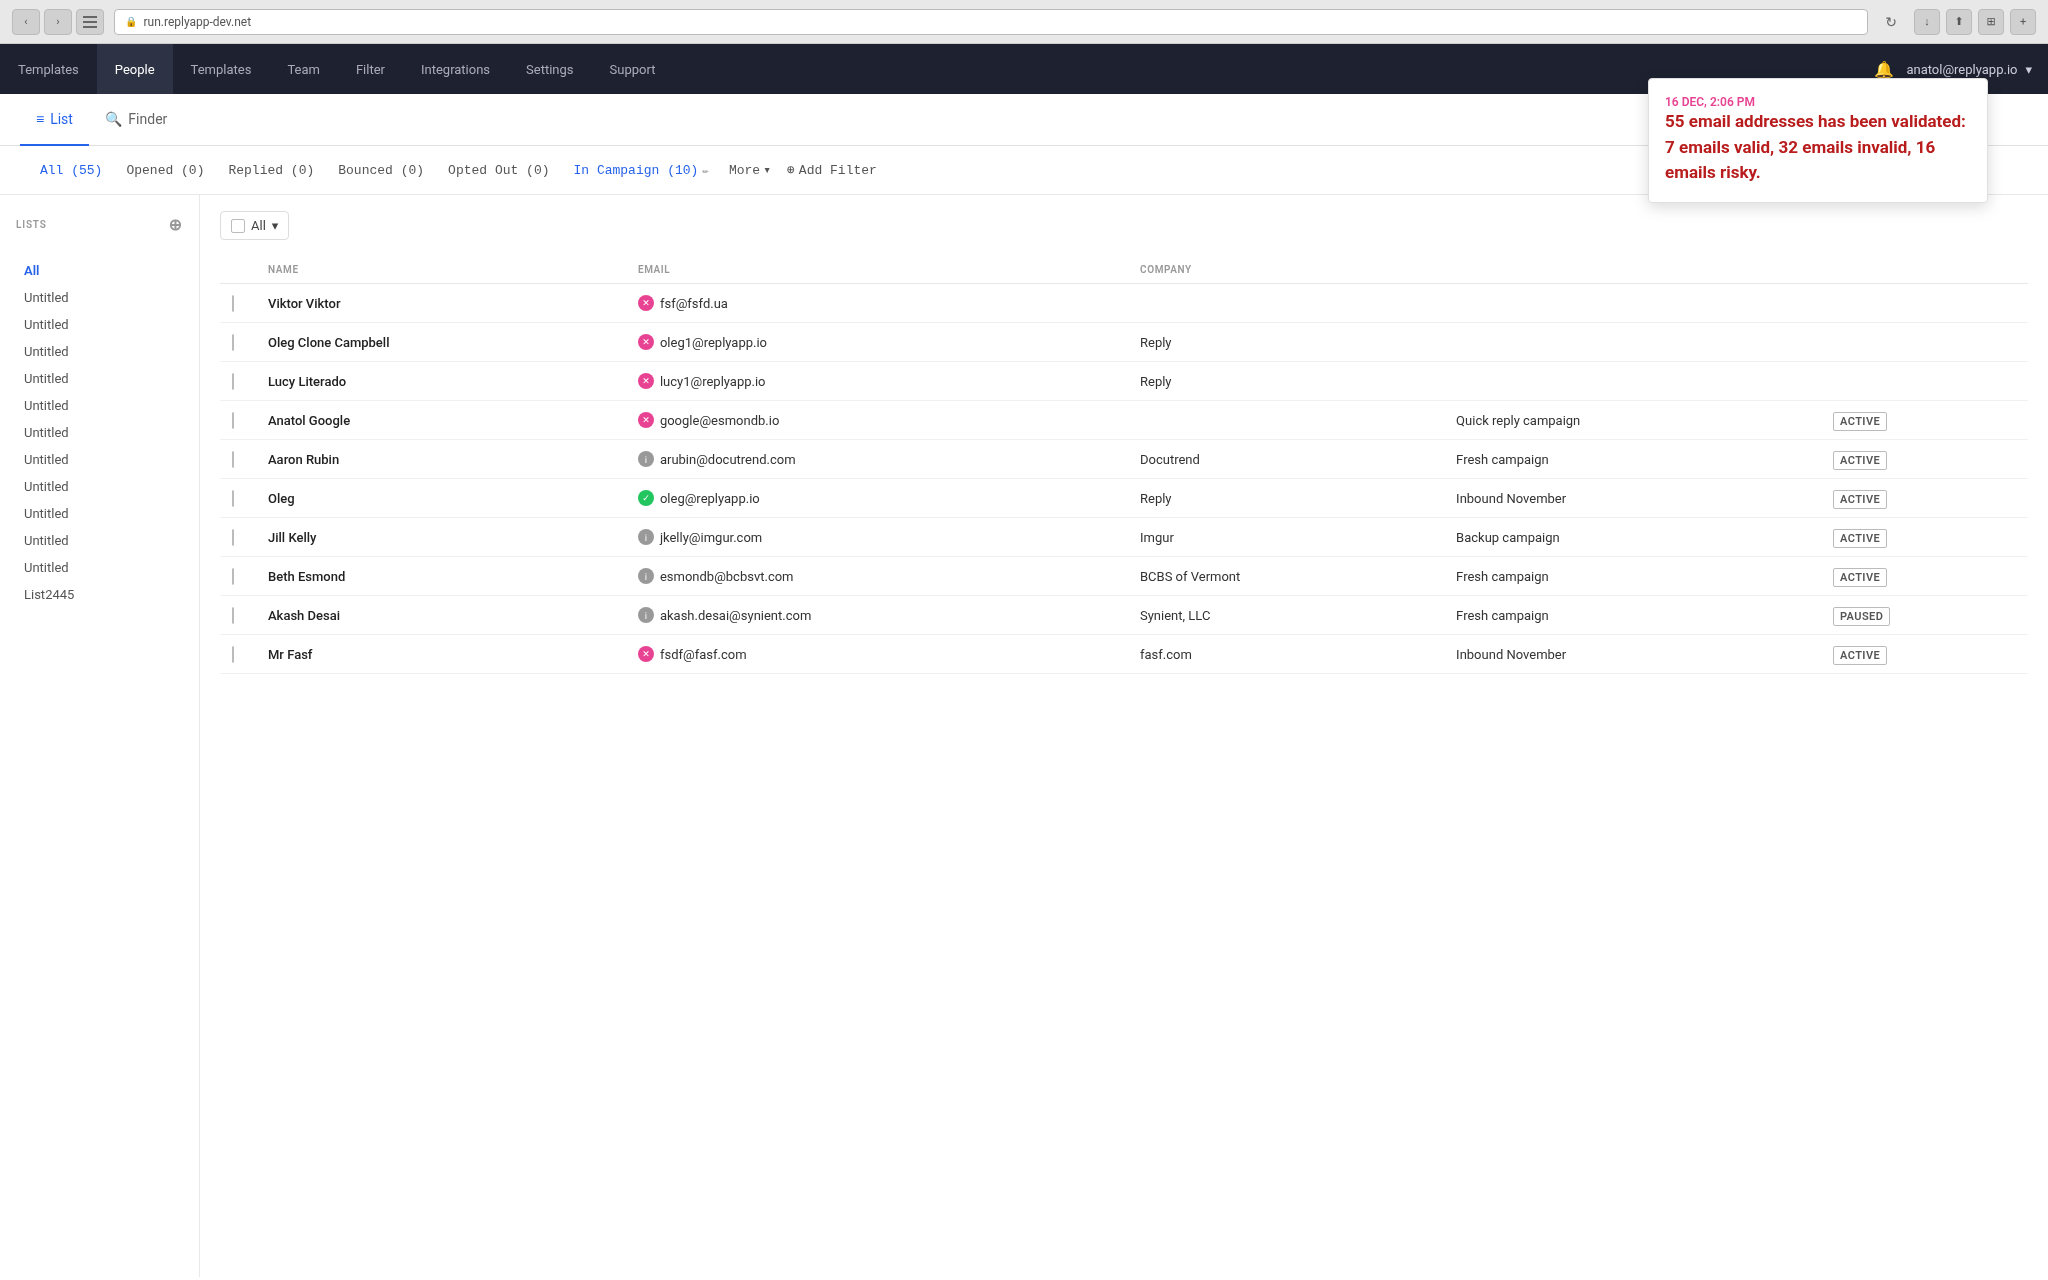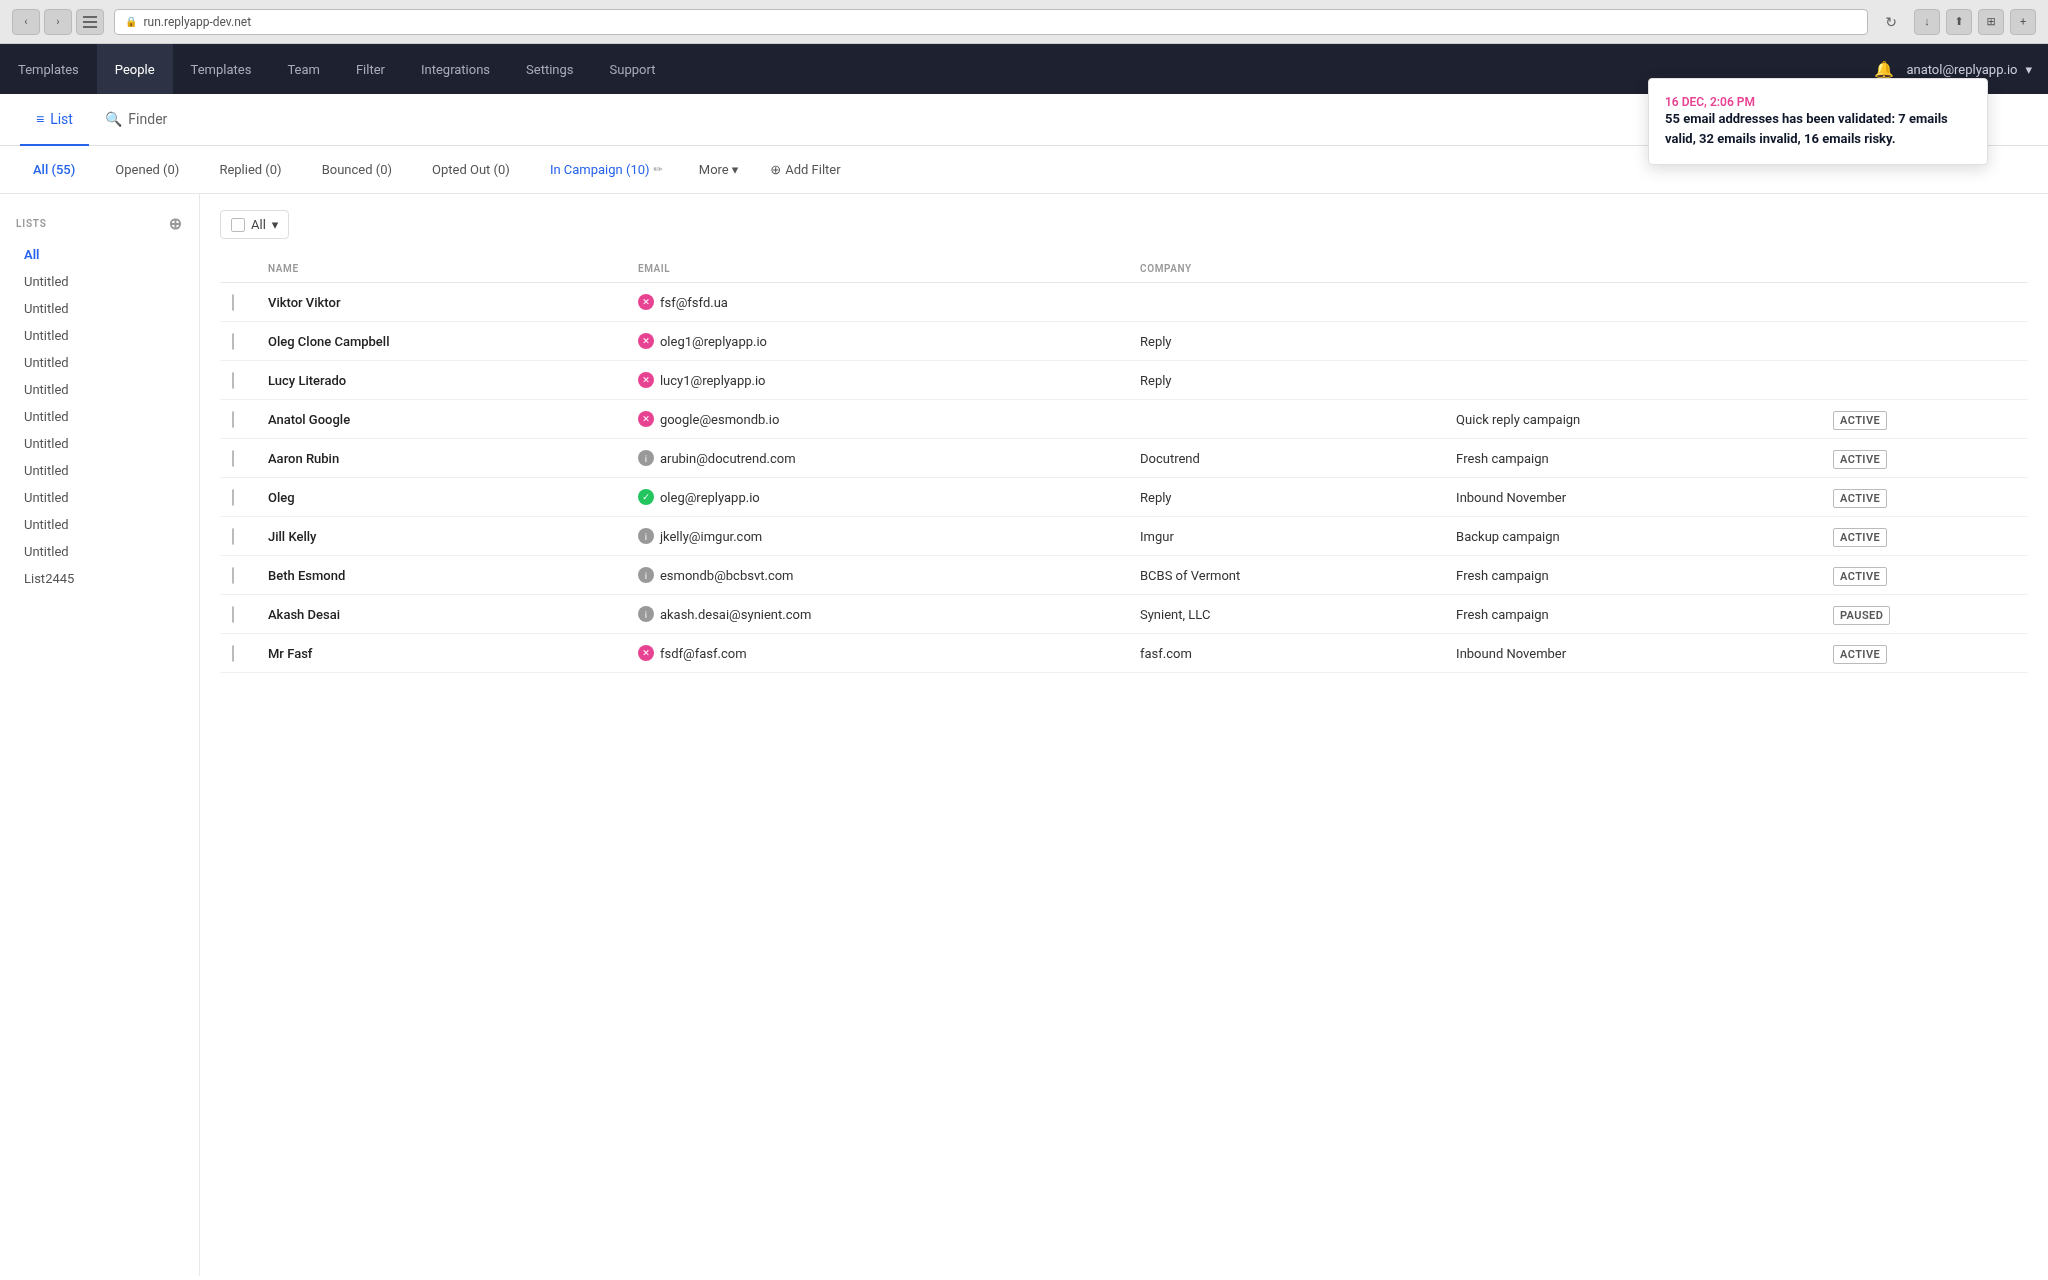--- a/index.html
+++ b/index.html
@@ -27,34 +27,34 @@
     
     .content-area { background: #fff; min-height: calc(100vh - 94px); }
 
     
     .sub-nav { border-bottom: 1px solid #e0e0e0; padding: 0 20px; display: flex; align-items: center; gap: 0; height: 52px; }
     .sub-nav-item { display: flex; align-items: center; gap: 6px; padding: 0 16px; height: 52px; cursor: pointer; font-size: 14px; color: #666; border-bottom: 2px solid transparent; margin-bottom: -1px; }
     .sub-nav-item.active { color: #2563eb; border-bottom: 2px solid #2563eb; }
     .sub-nav-icon { font-size: 14px; }
 
     
-    .filter-tabs { display: flex; align-items: center; padding: 12px 21px; gap: 16px; border-bottom: 1px solid #e8e8e8; }
+    .filter-tabs { display: flex; align-items: center; padding: 12px 28px; gap: 0; border-bottom: 1px solid #e8e8e8; font-family: Liberation Mono, monospace; }
     .filter-tab { padding: 4px 12px; font-size: 13px; color: #555; cursor: pointer; border-radius: 3px; }
     .filter-tab.active { color: #2563eb; font-weight: 500; }
     .filter-tab-in-campaign { color: #2563eb; display: flex; align-items: center; gap: 4px; }
     .filter-tab-more { display: flex; align-items: center; gap: 3px; color: #555; cursor: pointer; padding: 4px 8px; }
     .filter-tab-add { display: flex; align-items: center; gap: 4px; color: #555; cursor: pointer; padding: 4px 8px; }
     .edit-icon { font-size: 11px; color: #888; cursor: pointer; }
 
     
     .main-layout { display: flex; }
 
     
     .sidebar { width: 200px; padding: 20px 16px; border-right: 1px solid #e8e8e8; min-height: calc(100vh - 94px - 52px - 52px); }
-    .sidebar-section-header { font-size: 10px; font-weight: 600; color: #999; letter-spacing: 0.08em; margin-bottom: 9px; display: flex; align-items: center; justify-content: space-between; }
+    .sidebar-section-header { font-size: 10px; font-weight: 600; color: #999; letter-spacing: 0.08em; margin-bottom: 24px; display: flex; align-items: center; justify-content: space-between; }
     .sidebar-add-btn { color: #999; cursor: pointer; font-size: 16px; }
     .sidebar-item { padding: 5px 8px; font-size: 13px; color: #555; cursor: pointer; border-radius: 3px; margin-bottom: 2px; }
     .sidebar-item.active { color: #2563eb; font-weight: 600; }
 
     
     .table-area { flex: 1; padding: 16px 20px; overflow-x: auto; }
     .table-controls { display: flex; align-items: center; gap: 8px; margin-bottom: 16px; }
     .select-all-btn { display: flex; align-items: center; gap: 6px; padding: 6px 10px; border: 1px solid #ddd; border-radius: 4px; background: #fff; cursor: pointer; font-size: 13px; color: #444; }
     .checkbox { width: 14px; height: 14px; border: 1px solid #bbb; border-radius: 2px; background: #fff; display: inline-block; }
 
@@ -67,21 +67,21 @@
     .td-email { display: flex; align-items: center; gap: 6px; }
     .email-status-icon { width: 16px; height: 16px; border-radius: 50%; display: inline-flex; align-items: center; justify-content: center; font-size: 9px; flex-shrink: 0; }
     .campaign-badge { font-size: 11px; font-weight: 600; color: #555; border: 1px solid #ccc; border-radius: 2px; padding: 2px 6px; letter-spacing: 0.04em; }
     .campaign-badge.active { color: #555; border-color: #bbb; }
     .campaign-badge.paused { color: #555; border-color: #bbb; }
     .row-checkbox { width: 14px; height: 14px; border: 1px solid #bbb; border-radius: 2px; background: #fff; }
 
     
     .notification-popup { position: fixed; top: 78px; right: 60px; width: 340px; background: white; border: 1px solid #e0e0e0; border-radius: 4px; box-shadow: 0 4px 16px rgba(0,0,0,0.15); padding: 16px; z-index: 100; }
     .notif-time { font-size: 12px; color: #e84393; font-weight: 600; margin-bottom: 0; }
-    .notif-message { font-size: 13px; color: #0f172a; line-height: 1.5; }
+    .notif-message { font-size: 17px; color: #b91c1c; line-height: 1.5; }
     .notif-message strong { font-weight: 700; }
   </style>
 </head>
 <body>
 
 <div class="browser-chrome">
   <div class="browser-nav-btns">
     <div class="browser-nav-btn">‹</div>
     <div class="browser-nav-btn">›</div>
     <div class="browser-sidebar-btn">

